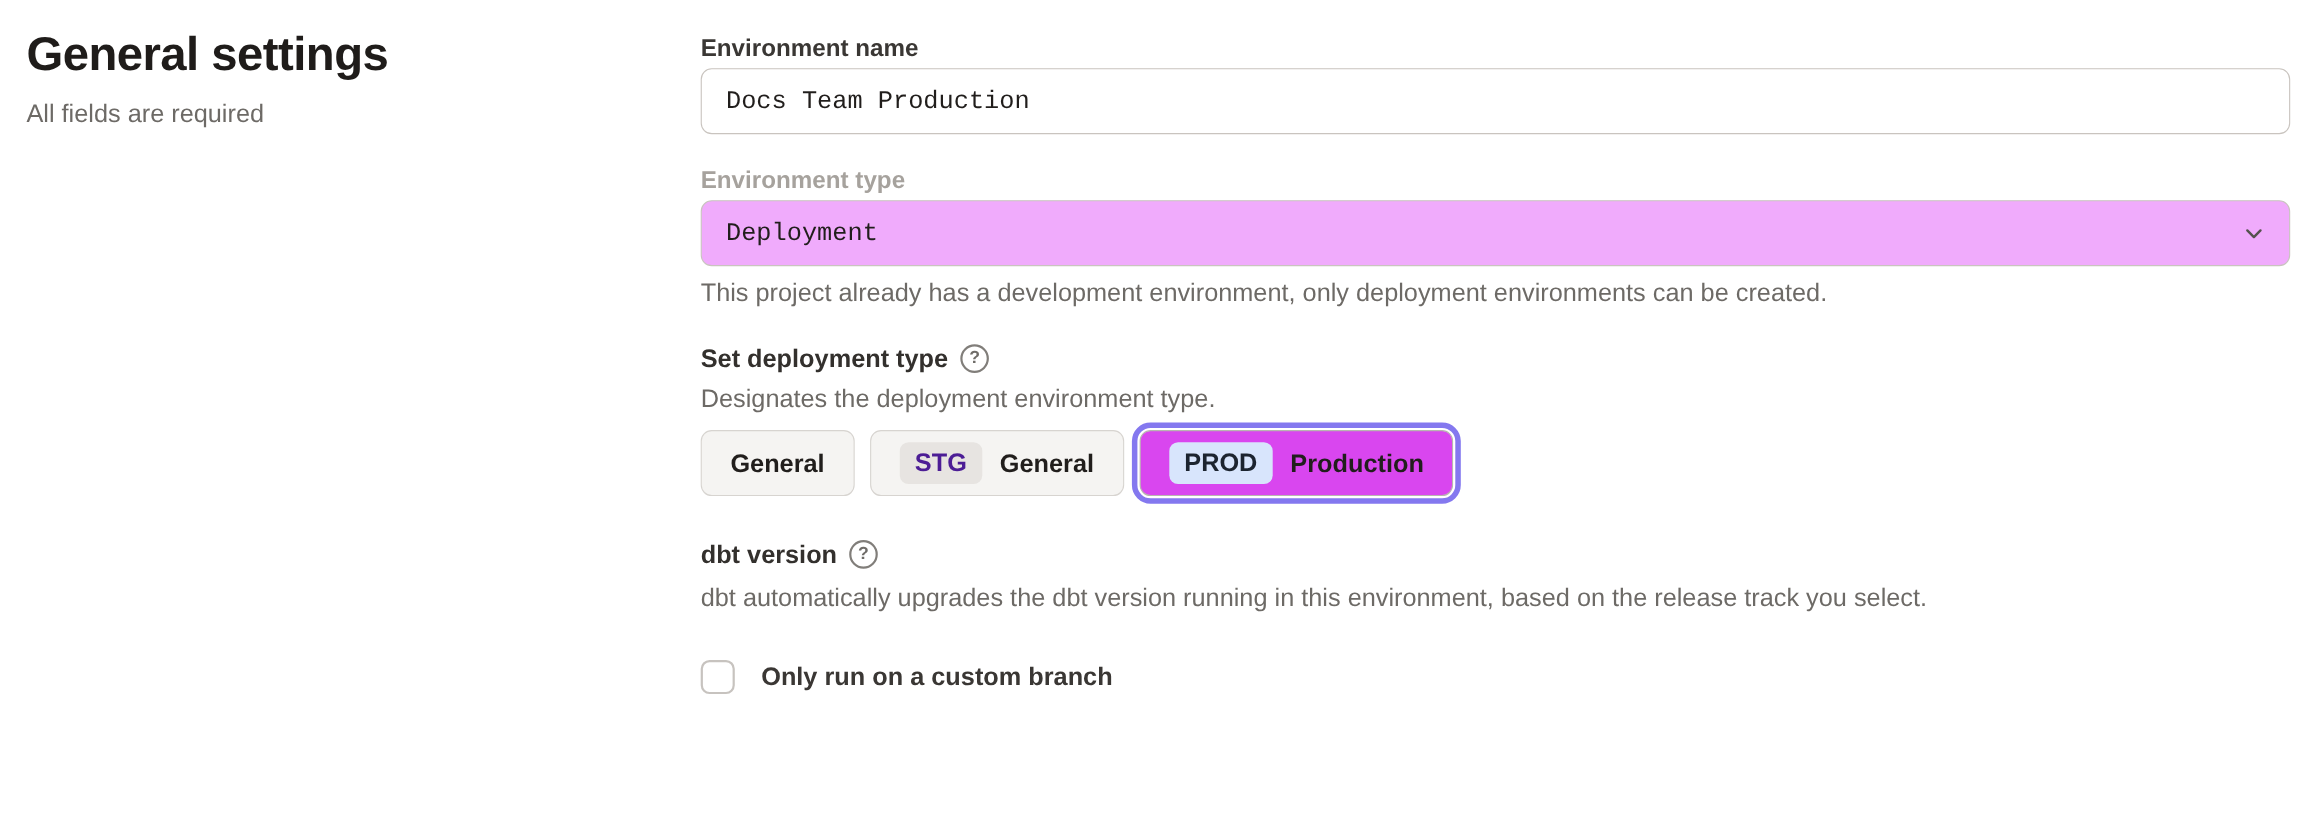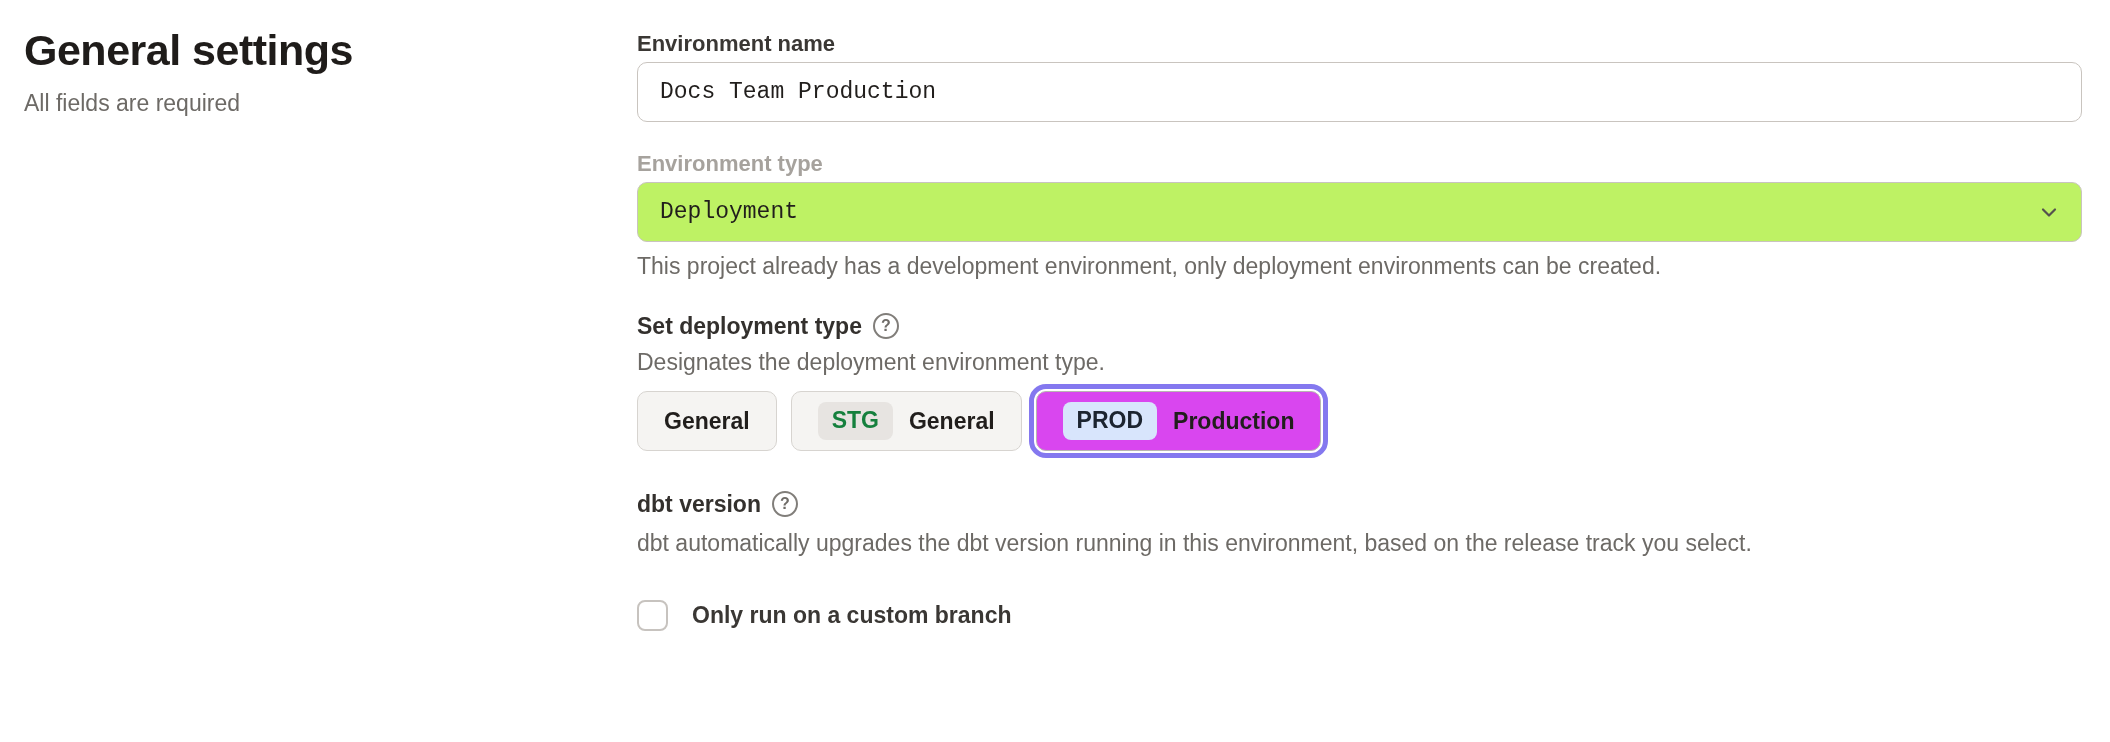--- a/index.html
+++ b/index.html
@@ -33,21 +33,21 @@
     display: flex; align-items: center;
   }
 
   .text-input, .select {
     width: 100%; height: 60px; border: 1.5px solid #c9c4bf; border-radius: 10px;
     background: #ffffff; font-family: Liberation Mono, monospace;
     font-size: 23px; color: #211e1c; padding: 0 60px 0 22px;
     display: flex; align-items: center; position: relative;
   }
   input.text-input { display: block; padding: 0 22px; outline: none; }
-  .select.disabled { background: #bef264; }
+  .select.disabled { background: #f0abfc; }
   .select .value { font-weight: 500; }
   .select .chev {
     position: absolute; right: 20px; top: 50%; transform: translateY(-50%);
     width: 24px; height: 24px; display: flex; align-items: center; justify-content: center;
   }
 
   .helper { font-size: 23px; color: #6d6a66; line-height: 26px; margin-top: 11px; }
 
   .mt-env-name-input { margin-top: 4px; }
   .mt-env-type { margin-top: 28px; }
@@ -69,21 +69,21 @@
   .type-row { display: flex; align-items: center; column-gap: 14px; }
   .type-btn {
     height: 60px; padding: 0 26px; border-radius: 10px;
     background: #f5f4f2; border: 1.5px solid #d7d4d0;
     font-family: inherit; font-size: 23px; font-weight: 600; color: #211e1c;
     display: inline-flex; align-items: center; column-gap: 16px; cursor: pointer;
   }
   .type-btn .badge {
     padding: 5px 14px; border-radius: 8px; font-size: 23px; font-weight: 600; line-height: 1.2;
   }
-  .badge-stg { background: #e7e4e1; color: #15803d; }
+  .badge-stg { background: #e7e4e1; color: #4c1d95; }
   .badge-prod { background: #d8e5fc; color: #1c2430; }
   .type-btn.selected {
     background: #d946ef; border-color: #b9b5b1;
     outline: 5px solid #8478ef; outline-offset: 2px;
   }
 
   
   .check-row { display: flex; align-items: center; }
   .checkbox {
     width: 31px; height: 31px; border: 2px solid #c7c3bf; border-radius: 8px;

